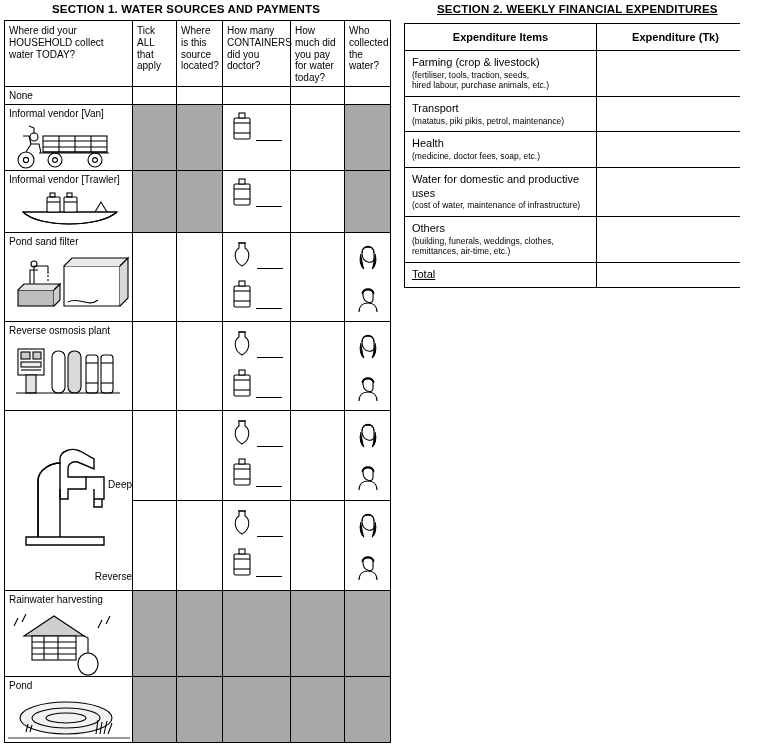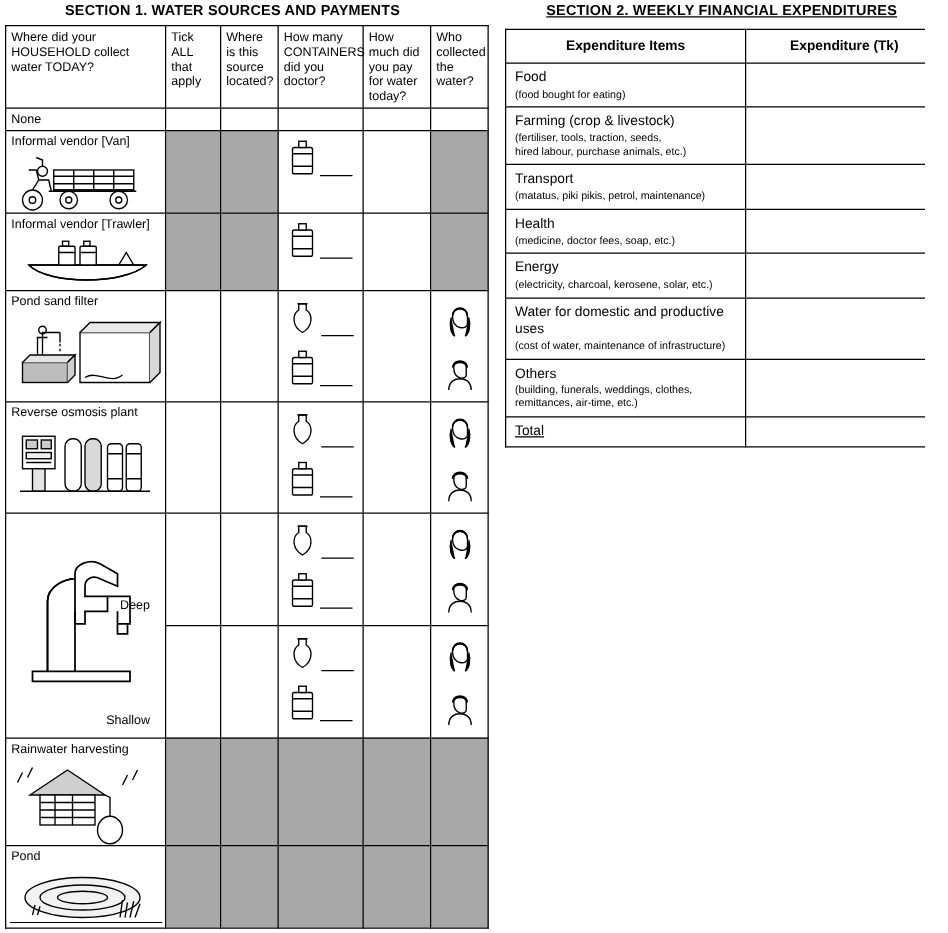--- a/index.html
+++ b/index.html
@@ -70,21 +70,21 @@
   .w-who   { width: 46px; }
 
   
   .srccell { position: relative; }
   .art {
     display: block;
     margin: 0 auto;
   }
   .deep-shallow-label {
     position: absolute;
-    right: 12px;
+    right: 0;
     font-size: 10px;
   }
 
   
   .cont-wrap {
     padding: 6px 0 6px 0;
     display: flex;
     flex-direction: column;
     align-items: center;
     gap: 10px;
@@ -401,21 +401,21 @@
           <g stroke="#000" fill="none" stroke-width="1.4">
             <path d="M30 108 L30 52 C30 40, 44 34, 52 34 L52 30 C52 22, 64 18, 72 22 L86 30 L86 40 L72 34 C66 31, 60 34, 60 40 L60 48 L78 48 L78 60 L60 60 L60 70 L52 70 L52 60" fill="#fff"></path>
             <path d="M30 108 L30 52 C30 40, 44 34, 52 34"></path>
             <path d="M52 34 L52 108"></path>
             <path d="M78 48 L96 48 L96 70 L86 70 L86 60"></path>
             <path d="M18 108 L96 108 L96 116 L18 116 Z" fill="#fff"></path>
             <path d="M86 70 L86 78 L94 78 L94 70"></path>
           </g>
         </svg>
         <div class="deep-shallow-label" style="top:68px;">Deep</div>
-        <div class="deep-shallow-label" style="top:160px;">Shallow</div>
+        <div class="deep-shallow-label" style="top:160px;">Reverse</div>
       </td>
       <td></td>
       <td></td>
       <td>
         <div class="cont-wrap">
           <div class="cont-item">
             <svg width="24" height="30" viewBox="0 0 24 30">
               <g stroke="#000" fill="#fff" stroke-width="1.1">
                 <path d="M9 4 L9 9 C4 12, 3 22, 12 27 C21 22, 20 12, 15 9 L15 4 Z"></path>
                 <line x1="8" y1="4" x2="16" y2="4"></line>
@@ -562,27 +562,20 @@
     <colgroup>
         <col class="w-item">
         <col class="w-amt">
       </colgroup>
     <tbody>
         <tr>
       <th>Expenditure Items</th>
       <th class="amt">Expenditure (Tk)</th>
     </tr>
 
-    <tr>
-      <td class="item" style="height:34px;">
-        <div class="e-name">Food</div>
-        <div class="e-sub">(food bought for eating)</div>
-      </td>
-      <td class="amount"></td>
-    </tr>
 
     <tr>
       <td class="item" style="height:46px;">
         <div class="e-name">Farming (crop &amp; livestock)</div>
         <div class="e-sub" style="white-space:pre-line;">(fertiliser, tools, traction, seeds,
 hired labour, purchase animals, etc.)</div>
       </td>
       <td class="amount"></td>
     </tr>
 
@@ -596,27 +589,20 @@
 
     <tr>
       <td class="item" style="height:34px;">
         <div class="e-name">Health</div>
         <div class="e-sub">(medicine, doctor fees, soap, etc.)</div>
       </td>
       <td class="amount"></td>
     </tr>
 
 
-    <tr>
-      <td class="item" style="height:34px;">
-        <div class="e-name">Energy</div>
-        <div class="e-sub">(electricity, charcoal, kerosene, solar, etc.)</div>
-      </td>
-      <td class="amount"></td>
-    </tr>
 
     <tr>
       <td class="item" style="height:44px;">
         <div class="e-name">Water for domestic and productive uses</div>
         <div class="e-sub">(cost of water, maintenance of infrastructure)</div>
       </td>
       <td class="amount"></td>
     </tr>
 
     <tr>

